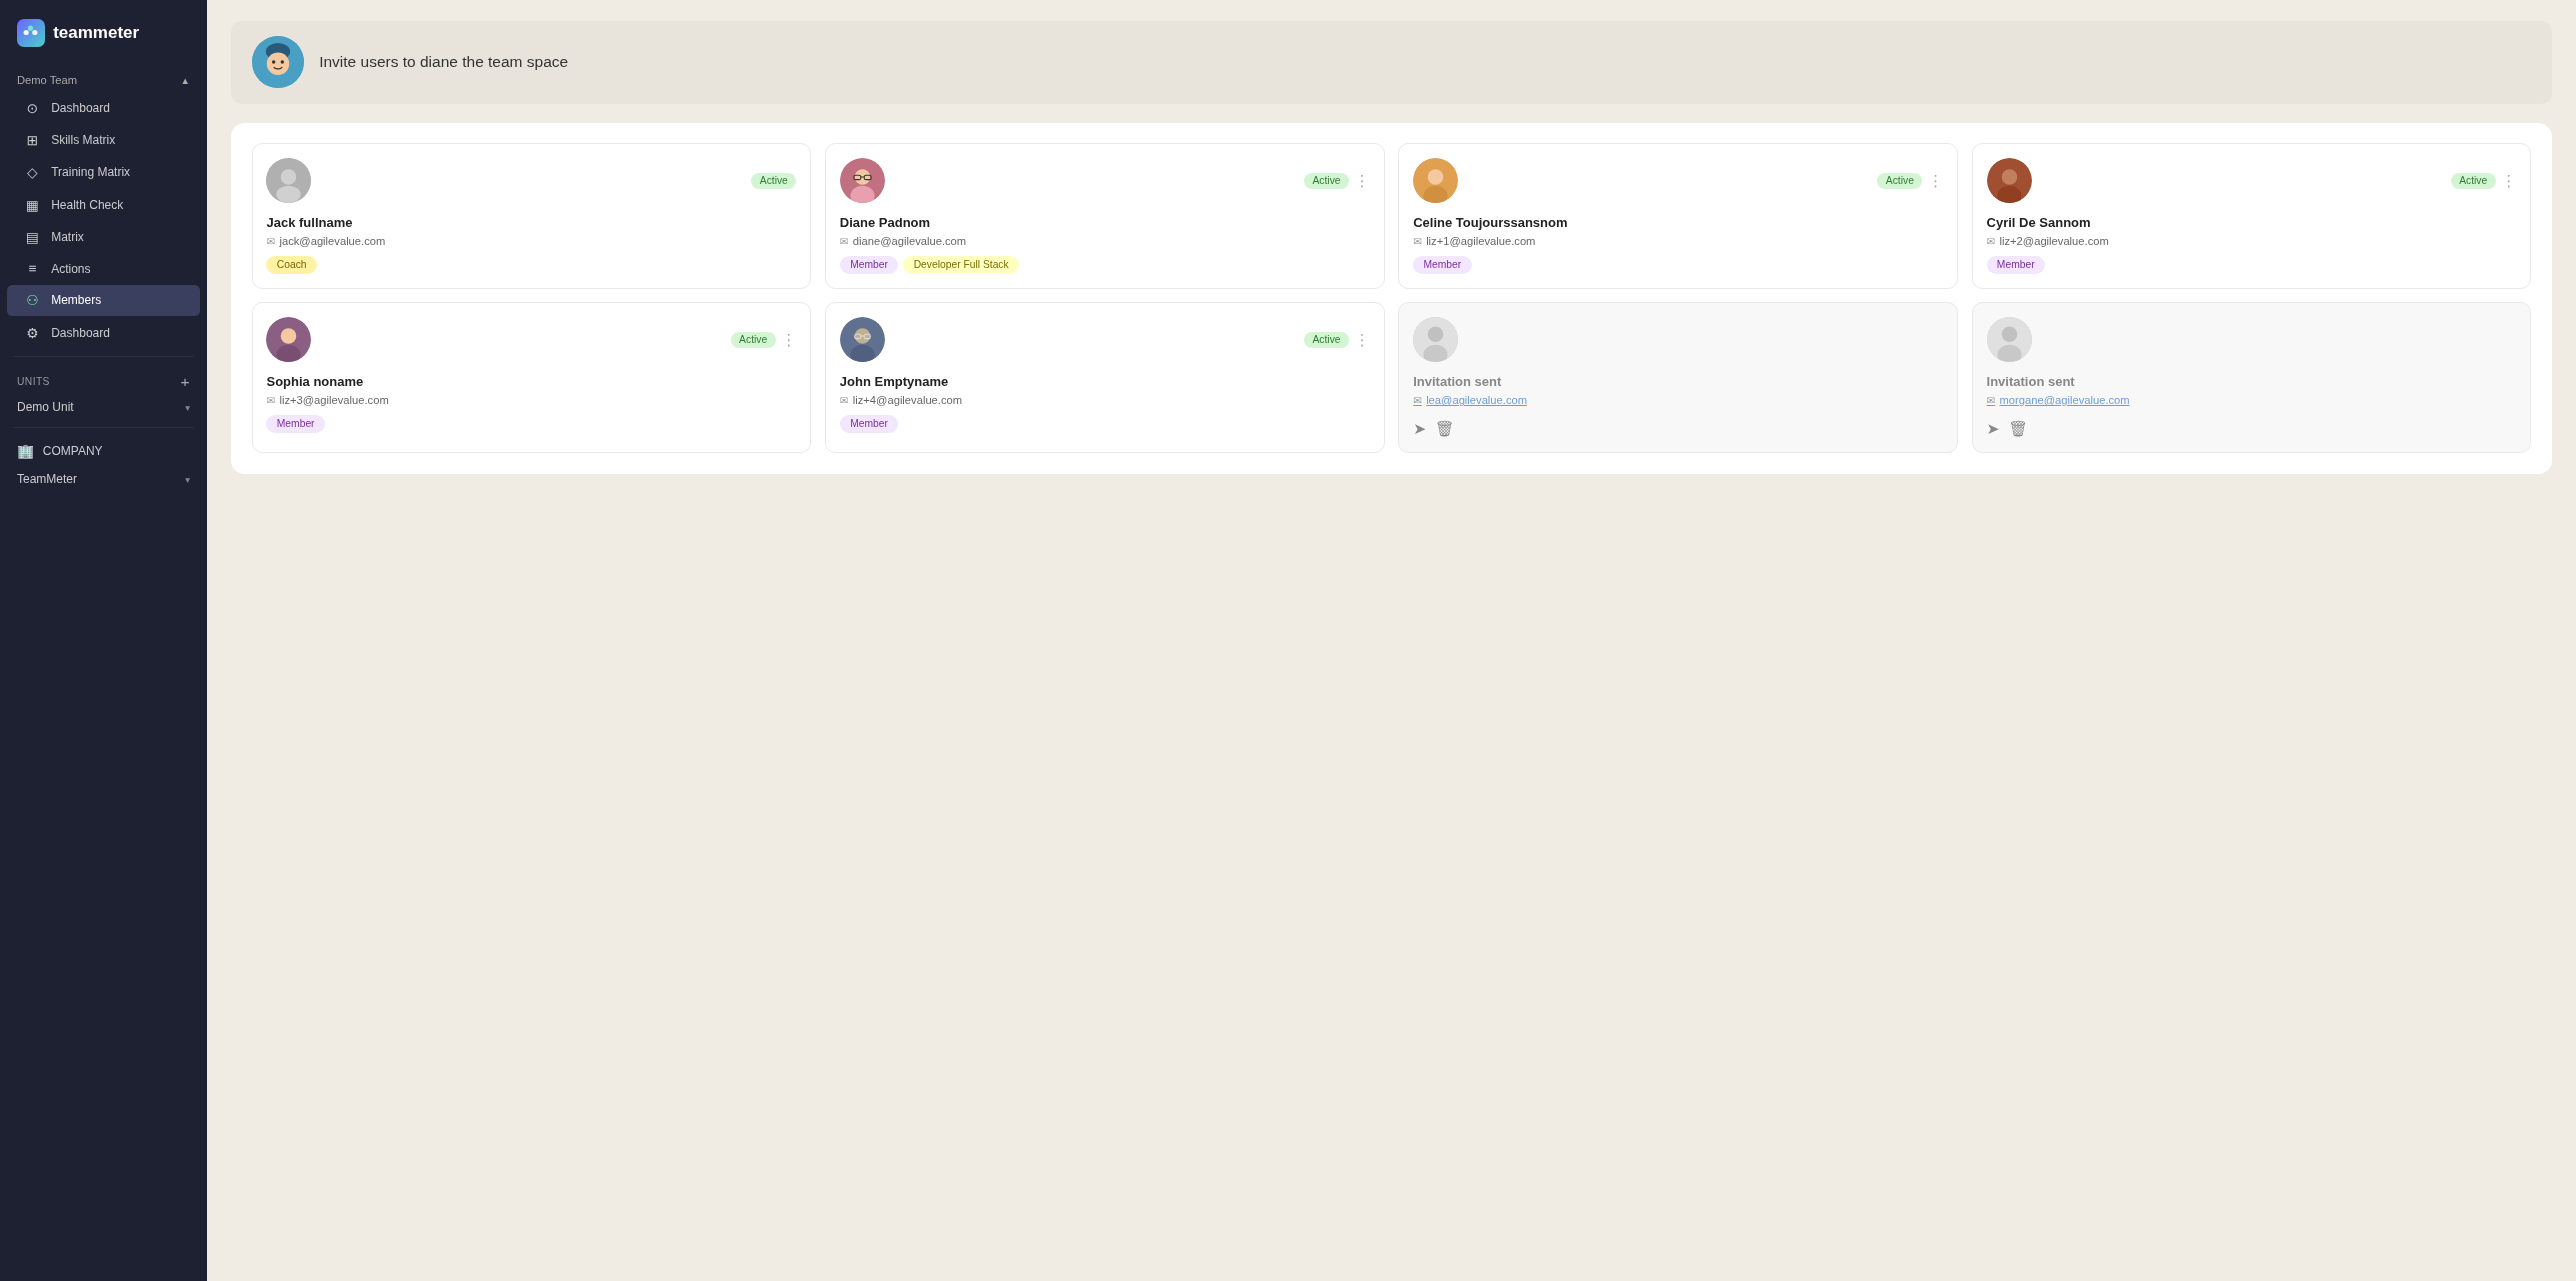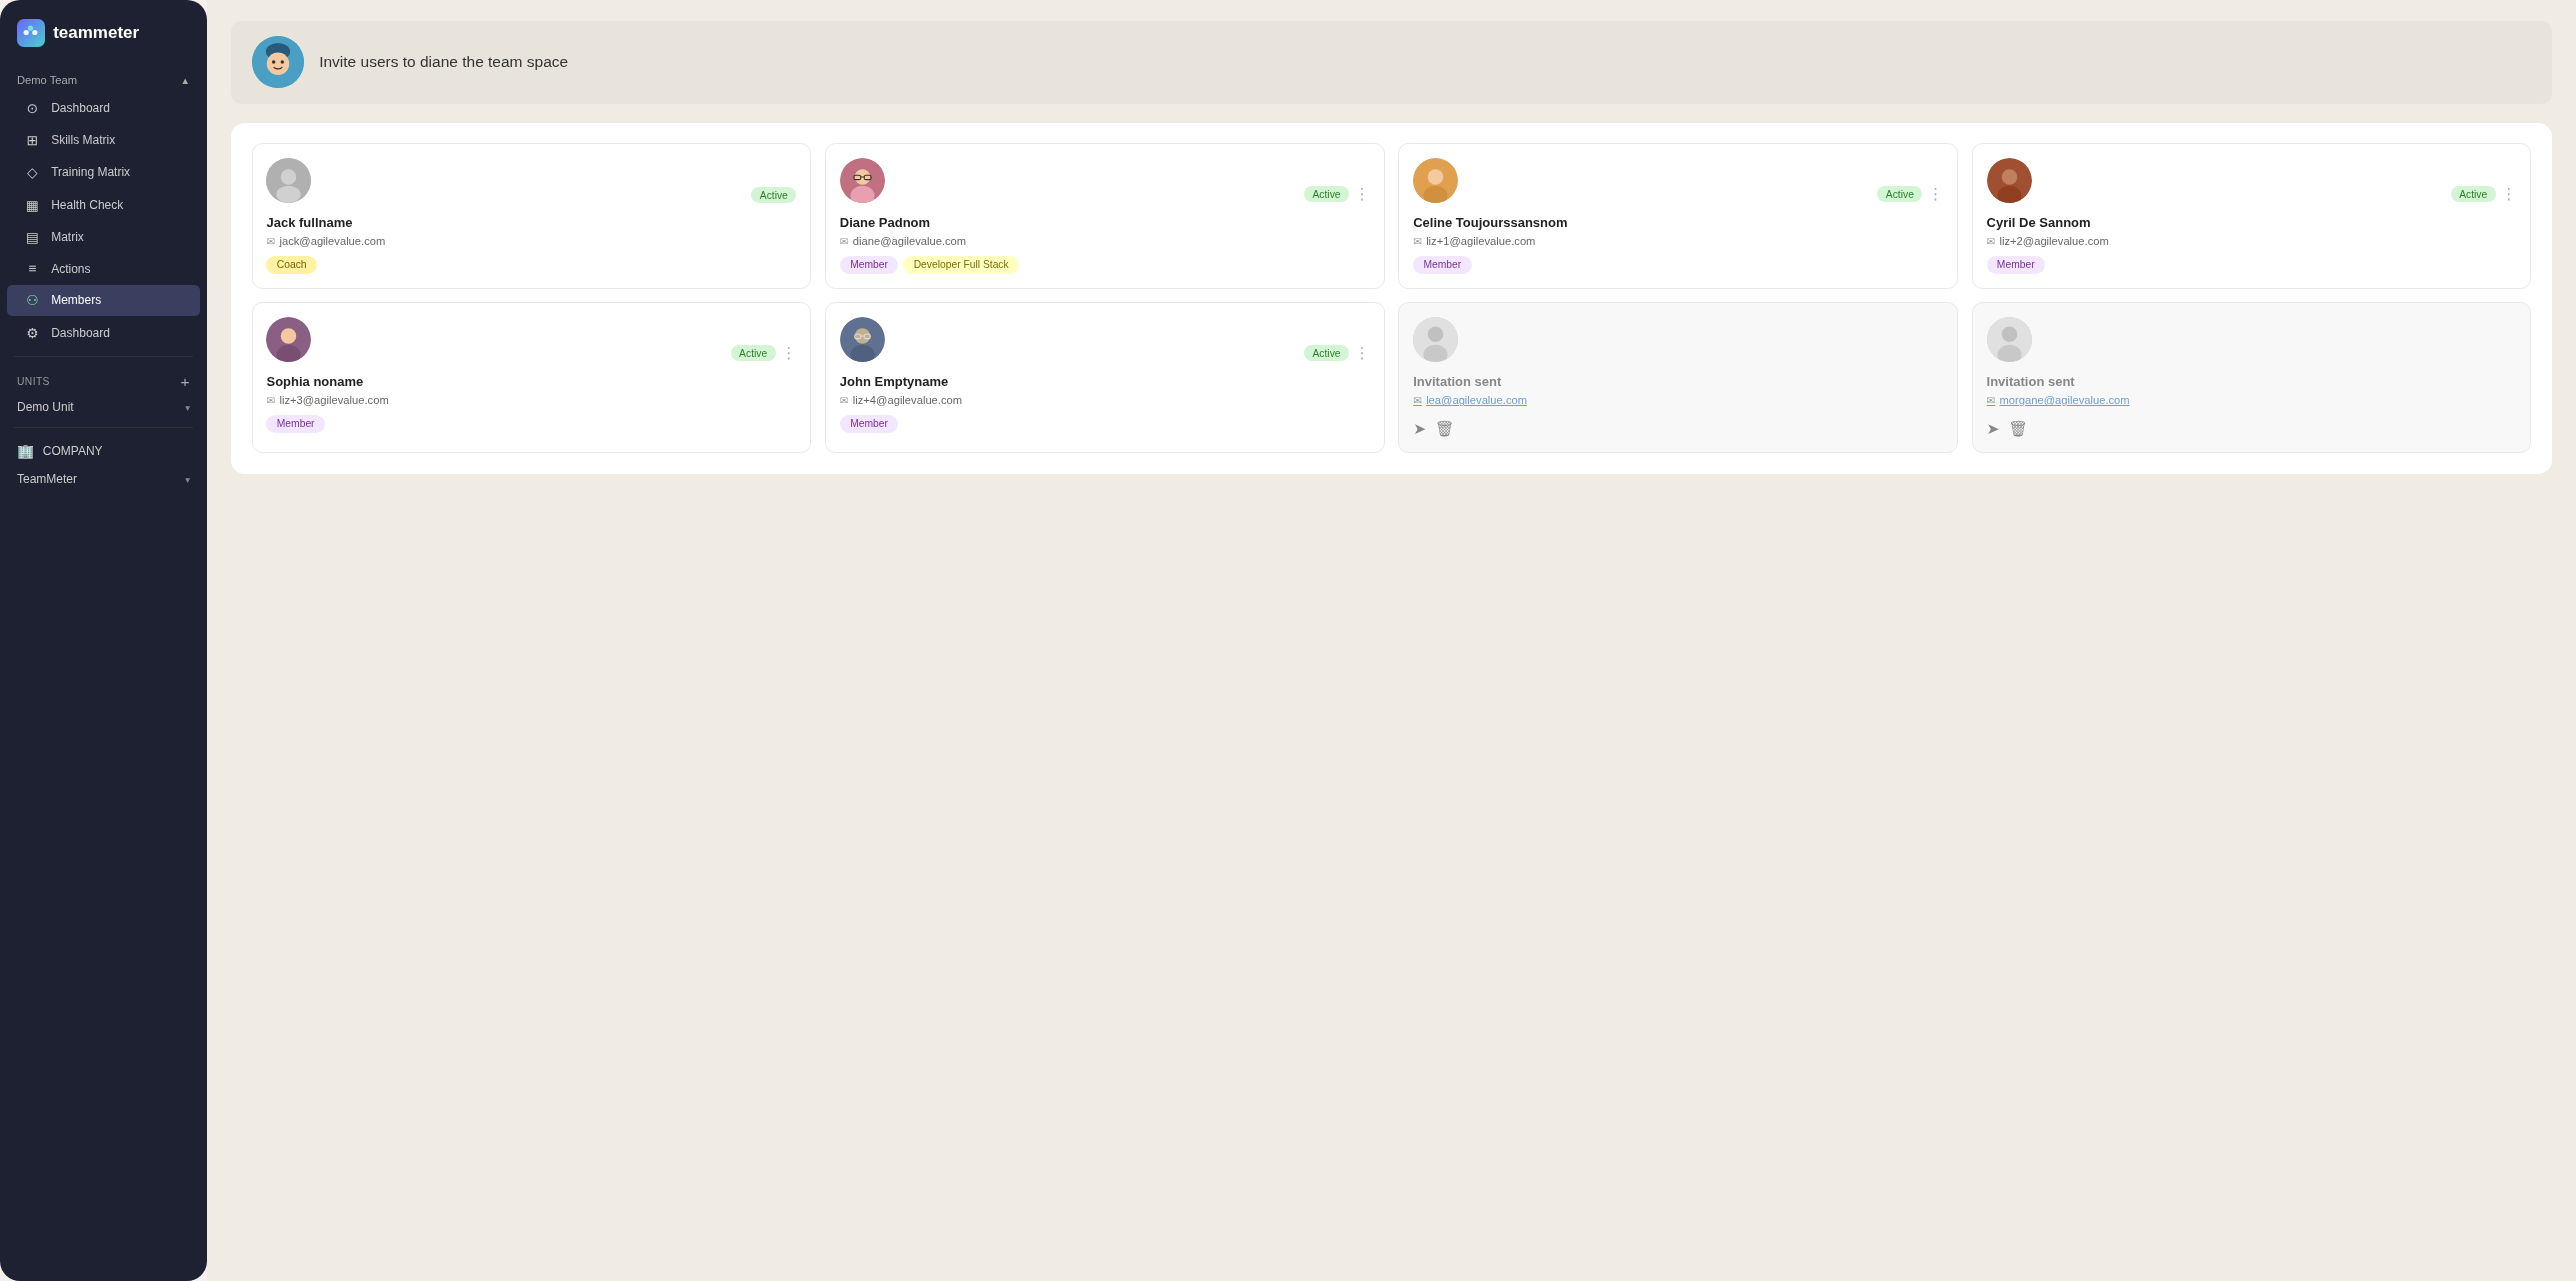--- a/index.html
+++ b/index.html
@@ -7,21 +7,20 @@
 
     
     #sidebar {
       width: 207px;
       background: #1e2132;
       color: #fff;
       display: flex;
       flex-direction: column;
       flex-shrink: 0;
       overflow-y: auto;
-      border-radius: 20px;
     }
     #sidebar-logo {
       display: flex;
       align-items: center;
       gap: 8.6px;
       padding: 19px 17px 15.5px;
     }
     #sidebar-logo-icon {
       width: 27.6px; height: 27.6px;
       background: linear-gradient(135deg, #6c63ff 0%, #48d1cc 100%);
@@ -127,21 +126,21 @@
     .member-card {
       border: 0.9px solid #e8e8e8;
       border-radius: 10.3px;
       padding: 13.8px;
       background: #fff;
       position: relative;
     }
     .member-card.pending { background: #f8f8f8; }
 
     .member-card-top {
-      display: flex; align-items: flex-end; justify-content: space-between;
+      display: flex; align-items: center; justify-content: space-between;
       margin-bottom: 12px;
       gap: 20px;
     }
     .member-avatar {
       width: 45px; height: 45px; border-radius: 50%;
       background: #ccc; overflow: hidden; flex-shrink: 0;
     }
     .member-avatar.placeholder {
       background: #d0d0d0;
       display: flex; align-items: center; justify-content: center;

